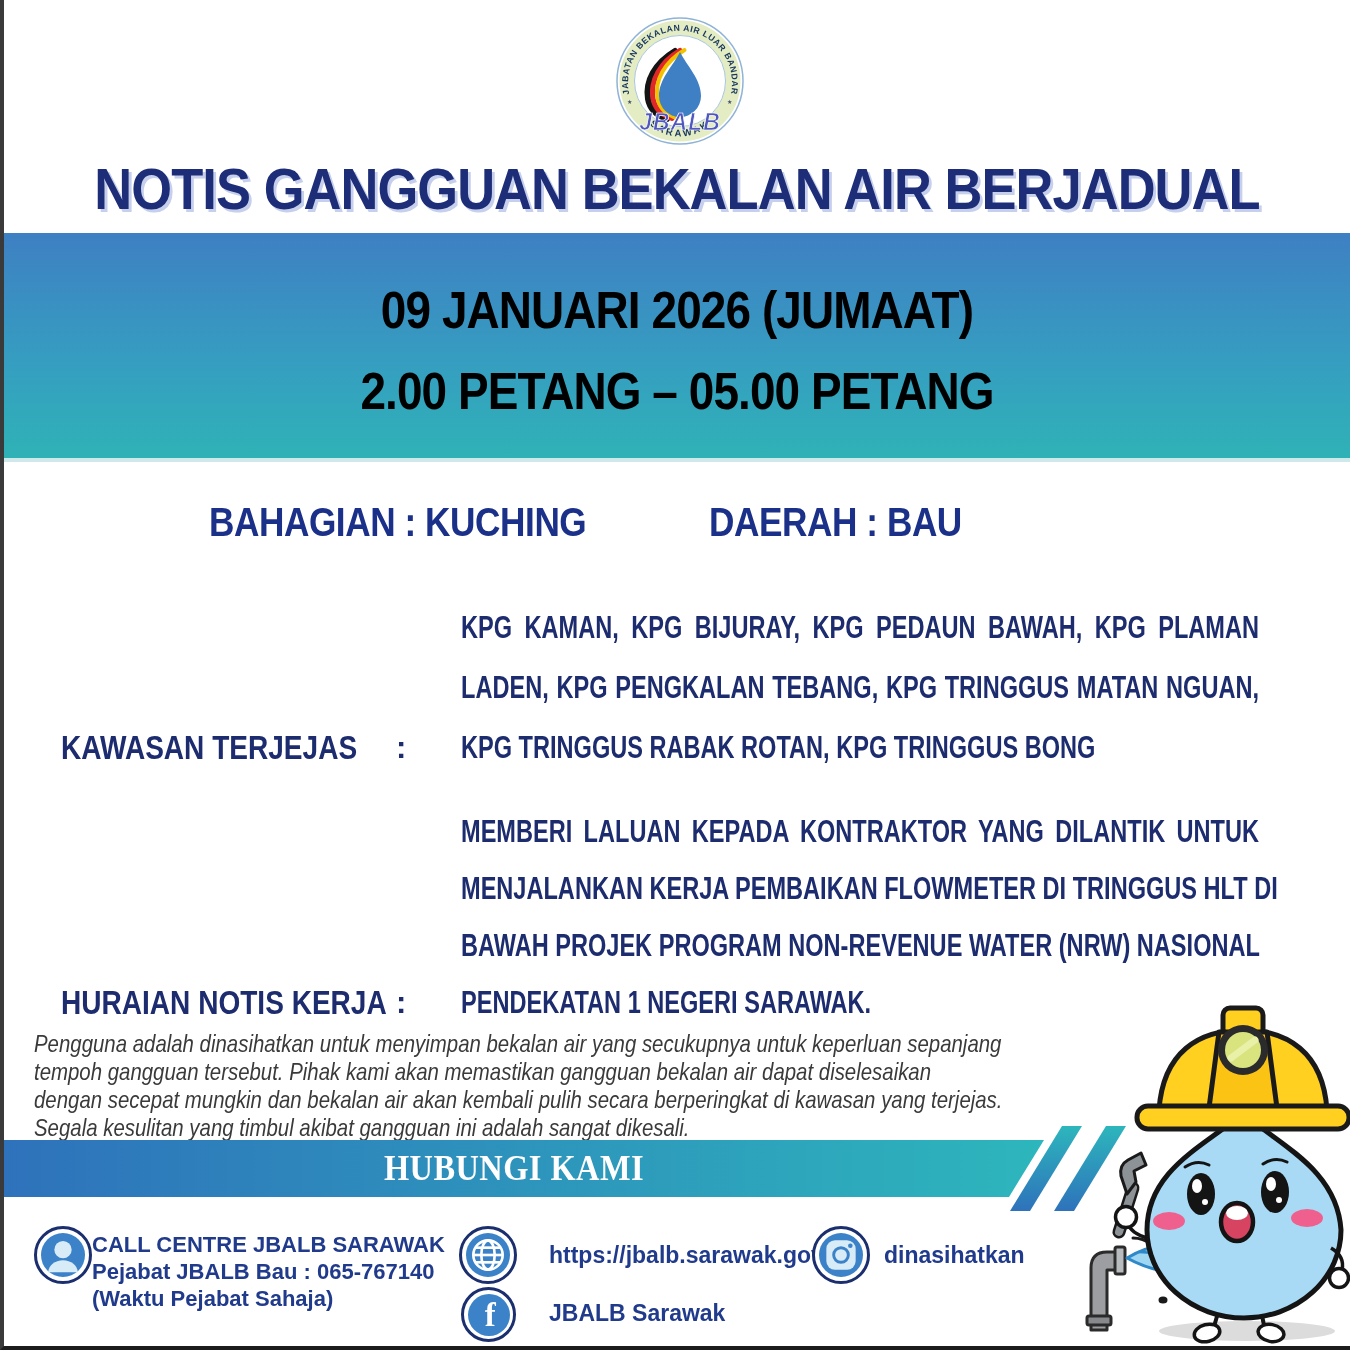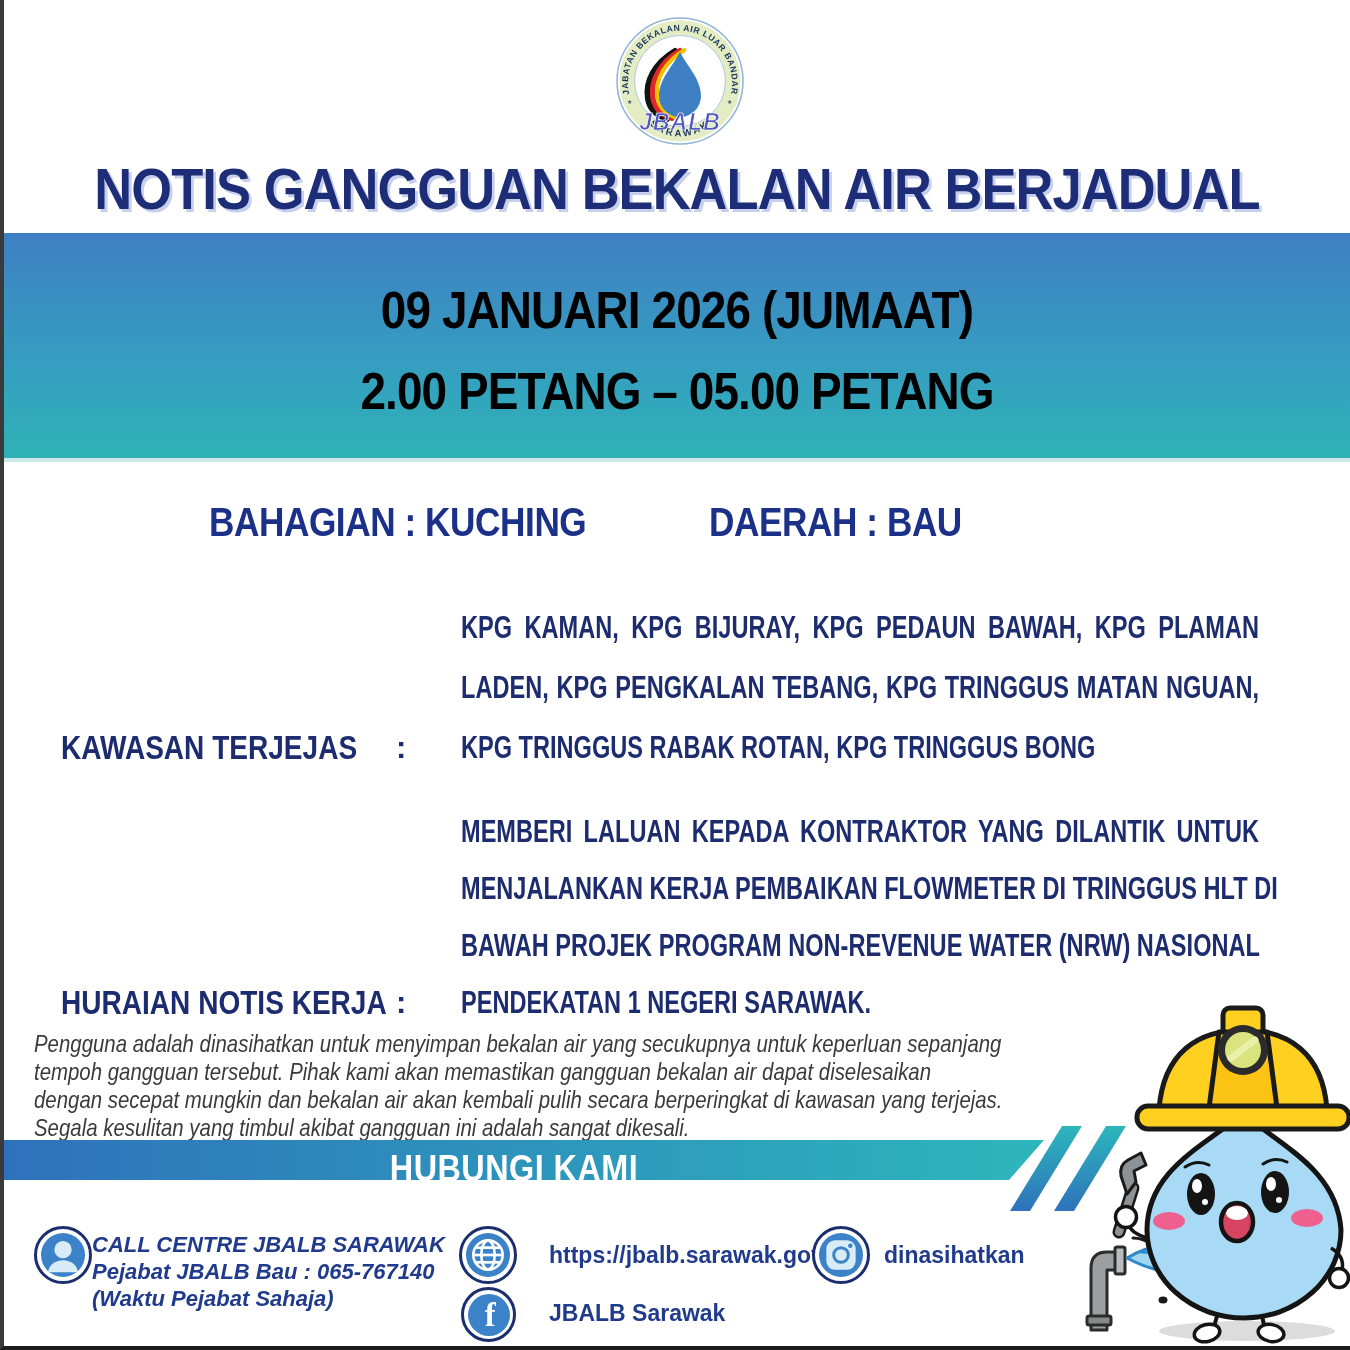--- a/index.html
+++ b/index.html
@@ -44,35 +44,36 @@
   .s1 .sec-label,.s1 .sec-colon,.s1 .jline{line-height:60px;}
   .s2 .sec-label,.s2 .sec-colon,.s2 .jline{line-height:57px;}
   
   .advisory{
     position:absolute;left:30px;top:1030px;width:1140px;
     transform:scaleX(0.85);transform-origin:0 0;
     font-style:italic;font-size:24px;line-height:28px;color:#3a3a3a;font-weight:500;
   }
   
   .contact-band{
-    position:absolute;left:0;top:1140px;width:1040px;height:40px;
+    position:absolute;left:0;top:1140px;width:1040px;height:57px;
     background:linear-gradient(90deg,#2e72bb 0%,#2db6bc 100%);
     clip-path:polygon(0 0,1040px 0,1005px 100%,0 100%);
+    font-family:Liberation Serif, serif;
   }
   .contact-heading{position:absolute;left:0;top:0;width:1020px;text-align:center;
     line-height:57px;color:#ffffff;font-size:36px;font-weight:bold;
     transform:scaleX(0.9);letter-spacing:0.5px;white-space:nowrap;}
   .stripes{position:absolute;left:990px;top:1126px;width:170px;height:85px;}
   
   .cicon{position:absolute;border-radius:50%;border:3px solid #1b2f6e;background:#fff;
     display:flex;align-items:center;justify-content:center;box-sizing:border-box;}
   .cicon .inner{border-radius:50%;background:#3b82c8;display:flex;align-items:center;justify-content:center;}
   .ctext{position:absolute;font-weight:bold;color:#203a8c;white-space:nowrap;}
   .cc-block{position:absolute;left:88px;top:1231px;font-weight:bold;color:#203a8c;
-    font-size:22px;line-height:27px;white-space:nowrap;font-style:italic;}
+    font-size:22px;line-height:27px;white-space:nowrap;}
   
   .mascot{position:absolute;left:1075px;top:1000px;width:275px;height:348px;}
 </style>
 </head>
 <body>
 
 <div class="page">
 
   <svg class="logo" viewBox="0 0 140 130">
     <circle cx="70" cy="65" r="63" fill="#ffffff" stroke="#8fb3d6" stroke-width="1.5"></circle>

